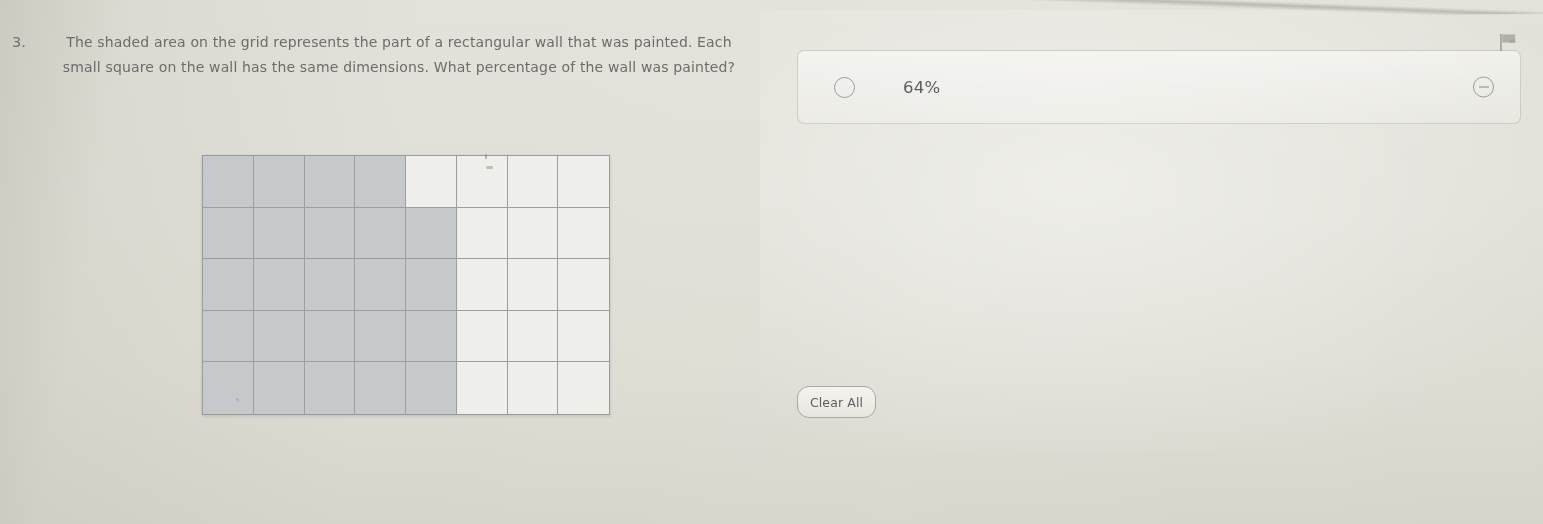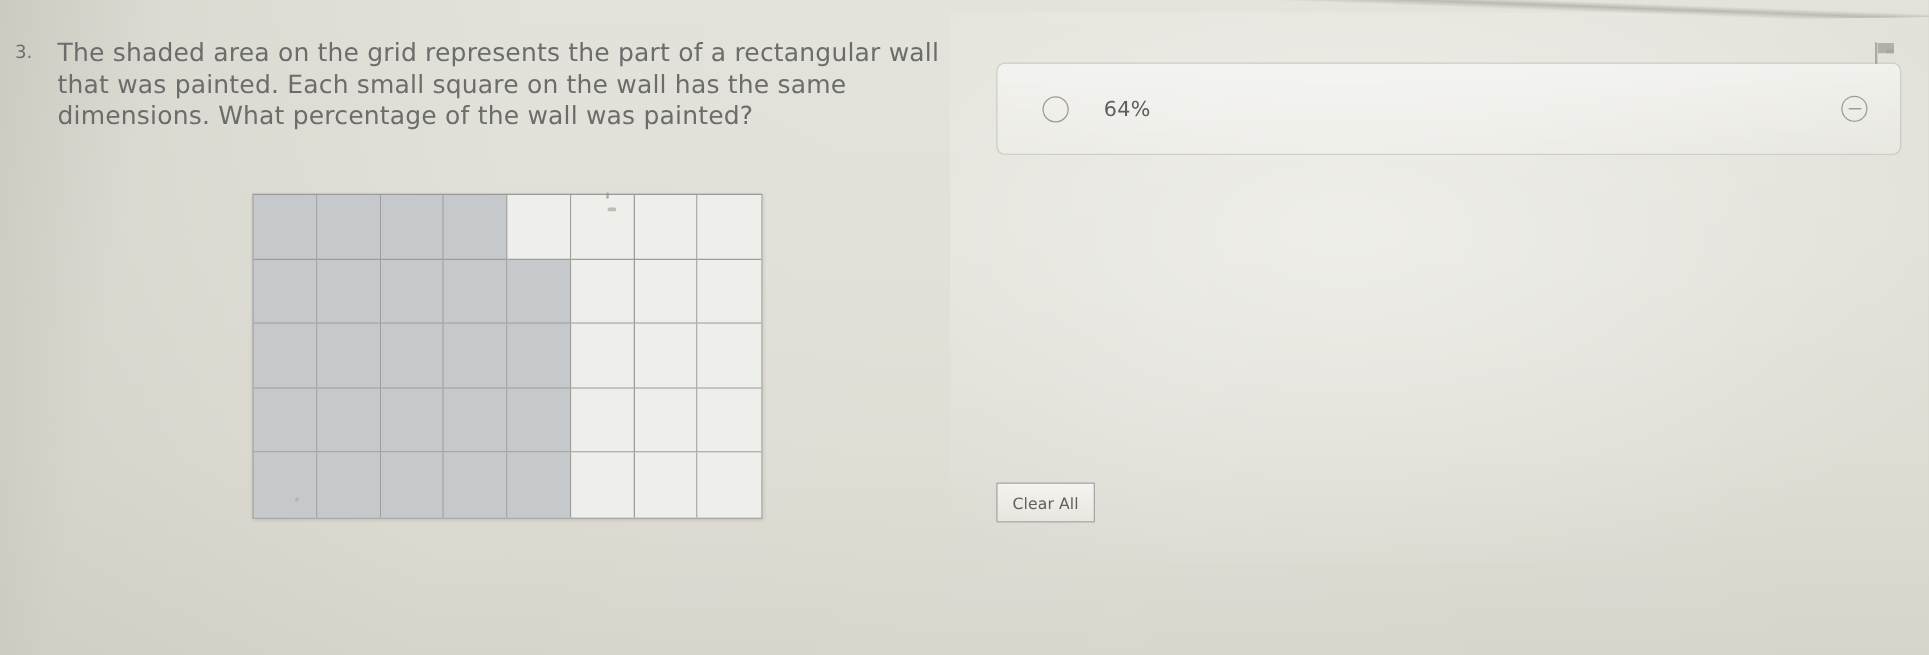--- a/index.html
+++ b/index.html
@@ -70,24 +70,24 @@
     width: 46px;
     padding-left: 12px;
     box-sizing: border-box;
     font-size: 14.5px;
     color: #6f6f6f;
     line-height: 25px;
     flex: 0 0 auto;
   }
   #question-text {
     flex: 1 1 auto;
-    font-size: 20px;
+    font-size: 14px;
     line-height: 25px;
     color: #6c6c6c;
-    text-align: left;
+    text-align: center;
     padding-right: 8px;
     letter-spacing: 0.15px;
   }
 
   
   #grid-figure {
     position: absolute;
     left: 202px;
     top: 155px;
     width: 408px;
@@ -130,20 +130,21 @@
   .option-card {
     position: relative;
     height: 74px;
     margin-bottom: 7px;
     border: 1px solid rgba(178,178,172,0.55);
     border-radius: 7px;
     background: linear-gradient(180deg, rgba(255,255,255,0.50), rgba(255,255,255,0.18));
     display: flex;
     align-items: center;
     box-sizing: border-box;
+    gap: 20px;
   }
   .radio-button {
     width: 19px;
     height: 19px;
     border: 1.6px solid #9b9b9b;
     border-radius: 50%;
     margin-left: 36px;
     flex: 0 0 auto;
     background: transparent;
   }
@@ -173,21 +174,21 @@
   }
 
   
   #clear-all-button {
     position: absolute;
     left: 797px;
     top: 386px;
     width: 79px;
     height: 32px;
     border: 1px solid #a8a8a4;
-    border-radius: 1px;
+    border-radius: 12px;
     background: linear-gradient(180deg, rgba(255,255,255,0.62), rgba(250,250,247,0.30));
     color: #5f5f5f;
     font-size: 12.5px;
     display: flex;
     align-items: center;
     justify-content: center;
     box-sizing: border-box;
     letter-spacing: 0.1px;
   }
 

